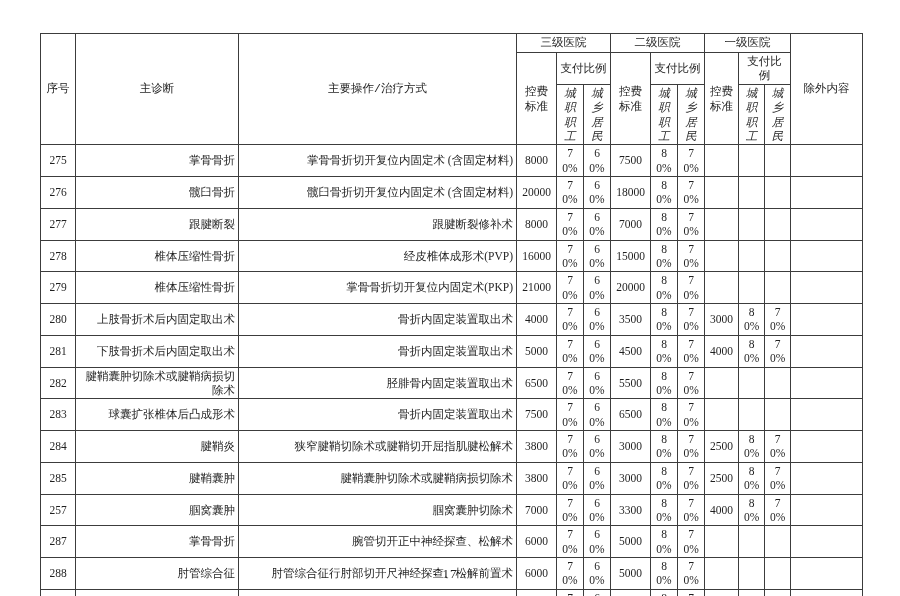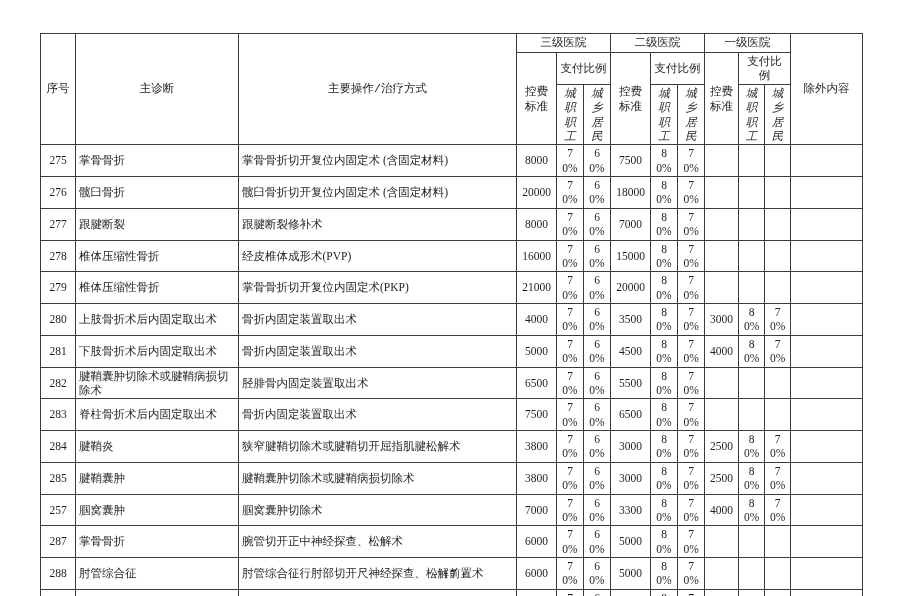--- a/index.html
+++ b/index.html
@@ -40,21 +40,21 @@
     vertical-align: middle;
     white-space: pre-line;
     word-break: break-all;
   }
   table.med td {
     height: 19px;
     vertical-align: middle;
     word-break: break-all;
   }
   td.center { text-align: center; }
-  td.left   { text-align: left; }
+  td.left   { text-align: right; }
   tr.tier-row th { height: 16px; font-family: Liberation Mono, monospace; }
   tr.ratio-row th { height: 14px; }
   tr.sub-row th { height: 30px; font-style: italic; }
   .footer {
     position: absolute;
     left: 0;
     top: 566px;
     width: 100%;
     text-align: center;
     font-size: 13px;
@@ -235,21 +235,21 @@
           <td class="center">5500</td>
           <td class="center">80%</td>
           <td class="center">70%</td>
           <td class="center"></td>
           <td class="center"></td>
           <td class="center"></td>
           <td class="center"></td>
         </tr>
         <tr>
           <td class="center">283</td>
-          <td class="left">脊柱骨折术后内固定取出术</td>
+          <td class="left">球囊扩张椎体后凸成形术</td>
           <td class="left">骨折内固定装置取出术</td>
           <td class="center">7500</td>
           <td class="center">70%</td>
           <td class="center">60%</td>
           <td class="center">6500</td>
           <td class="center">80%</td>
           <td class="center">70%</td>
           <td class="center"></td>
           <td class="center"></td>
           <td class="center"></td>

